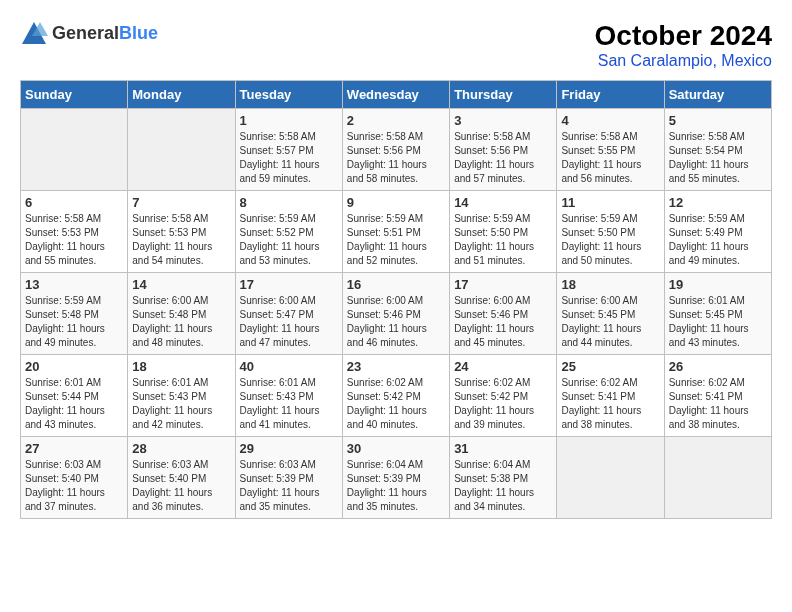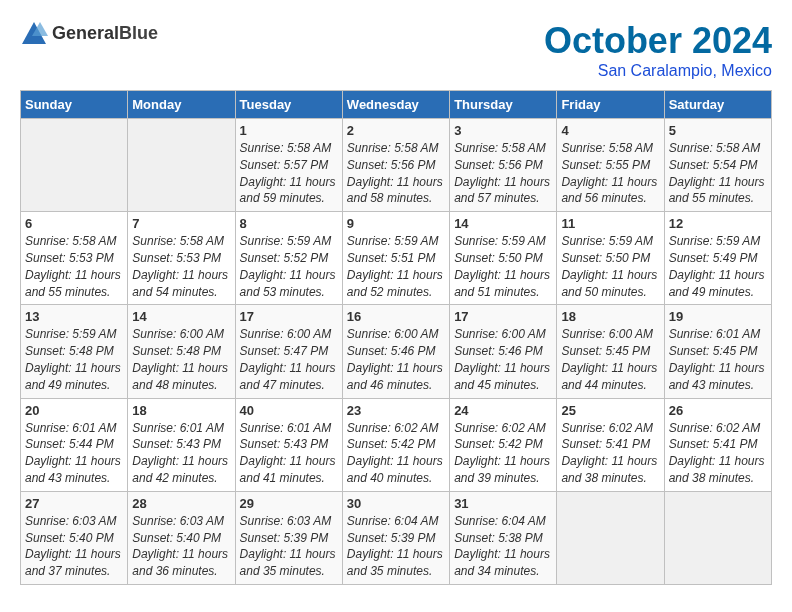--- a/index.html
+++ b/index.html
@@ -26,34 +26,34 @@
       line-height: 1.1;
     }
     .logo-general {
       font-size: 18px;
       font-weight: bold;
       color: #333;
     }
     .logo-blue {
       font-size: 18px;
       font-weight: bold;
-      color: #404040;
+      color: #3b82f6;
     }
     .logo-icon {
       width: 28px;
       height: 28px;
       margin-right: 4px;
     }
     .title-block {
       text-align: right;
     }
     .month-title {
-      font-size: 36px;
-      font-weight: bold;
-      color: #0369a1;
+      font-size: 28px;
+      font-weight: bold;
+      color: #000000;
     }
     .location {
       font-size: 16px;
       color: #1d4ed8;
     }
     table {
       width: 100%;
       border-collapse: collapse;
     }
     thead tr th {
@@ -81,24 +81,23 @@
     tbody tr:nth-child(even) td {
       background: #fff;
     }
     .day-num {
       font-size: 13px;
       font-weight: bold;
       display: block;
       margin-bottom: 2px;
     }
     .cell-content {
-      font-size: 12px;
+      font-size: 10px;
       line-height: 1.4;
       color: #333;
-      font-style: italic;
     }
     td.empty {
       background: #f0f0f0 !important;
     }
   </style>
 </head>
 <body>
 
 <div class="header">
   <div class="logo">

